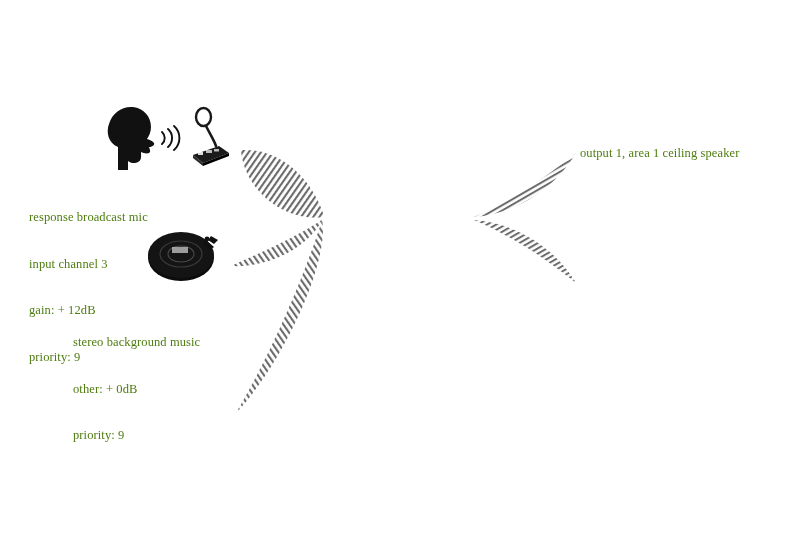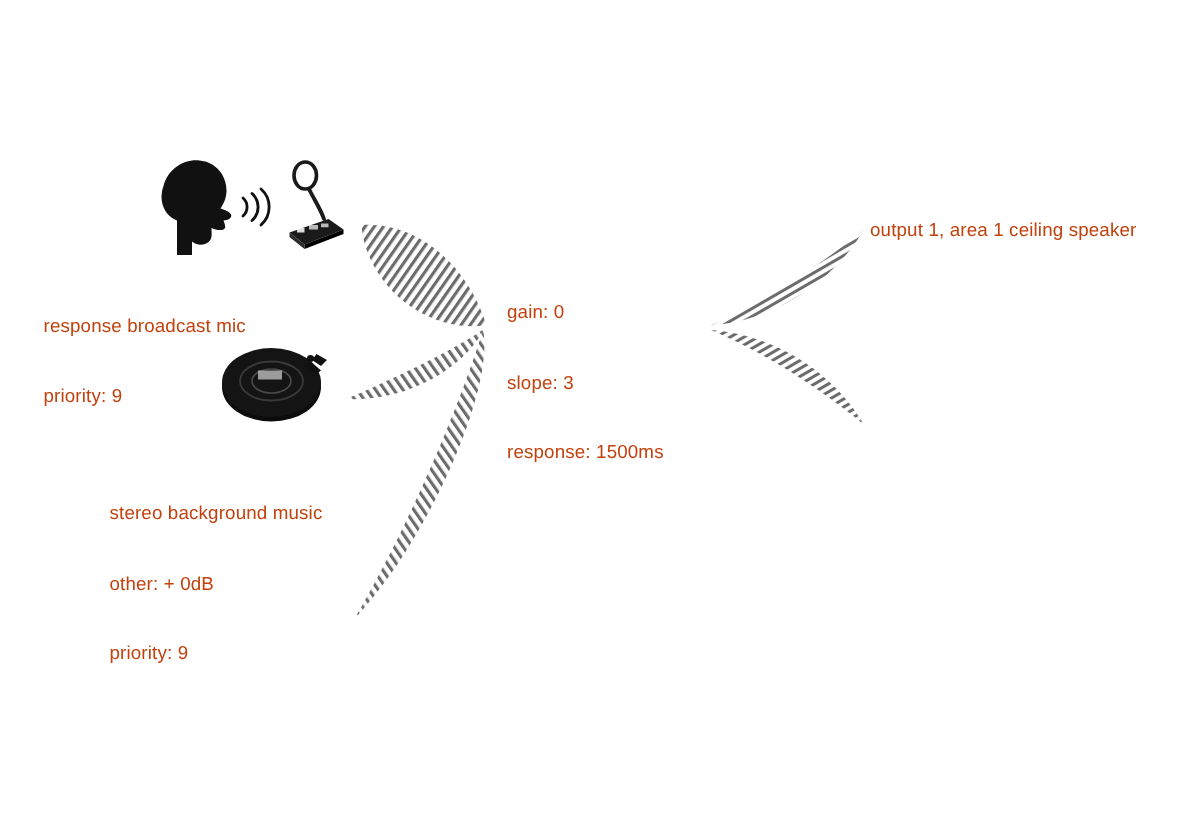--- a/index.html
+++ b/index.html
@@ -20,25 +20,26 @@
   }
   #art {
     position: absolute;
     left: 0;
     top: 0;
     width: 800px;
     height: 545px;
   }
   .label {
     position: absolute;
-    color: #c2410c;
+    color: #4d7c0f;
     font-size: 12.5px;
     line-height: 15.5px;
     white-space: pre;
     letter-spacing: 0.1px;
+    font-family: Liberation Serif, serif;
   }
   .label .ln {
     display: block;
   }
   #lbl-mic      { left: 29px;  top: 179px; }
   #lbl-music    { left: 29px;  top: 304px; margin-left: 44px; }
   #lbl-other    { left: 104px; top: 404px; }
   #lbl-params   { left: 338px; top: 170px; }
   #lbl-out1     { left: 580px; top: 146px; }
   #lbl-out2     { left: 580px; top: 259px; }
@@ -173,31 +174,28 @@
       <ellipse cx="181" cy="254" rx="13" ry="8" fill="none" stroke="#4a4a4a" stroke-width="1.1"></ellipse>
       <rect x="172" y="247" width="16" height="6" fill="#c9c9c9" opacity="0.75"></rect>
       <path d="M 206,240 L 214,247 L 210,250 L 203,244 Z" fill="#111111"></path>
       <path d="M 211,236 L 218,240 L 214,244 L 208,240 Z" fill="#111111"></path>
       <circle cx="207" cy="239" r="2.4" fill="#111111"></circle>
     </g>
   </svg>
 
   <div class="label" id="lbl-mic">
     <span class="ln">response broadcast mic</span>
+    <span class="ln">input channel 3</span>
+    <span class="ln">gain: + 12dB</span>
     <span class="ln">priority: 9</span>
   </div>
 
   <div class="label" id="lbl-music">
     <span class="ln">stereo background music</span>
     <span class="ln">other: + 0dB</span>
     <span class="ln">priority: 9</span>
   </div>
 
 
-  <div class="label" id="lbl-params">
-    <span class="ln">gain: 0</span>
-    <span class="ln">slope: 3</span>
-    <span class="ln">response: 1500ms</span>
-  </div>
 
   <div class="label" id="lbl-out1">output 1, area 1 ceiling speaker</div>
 
 </div>
 
 </body></html>

